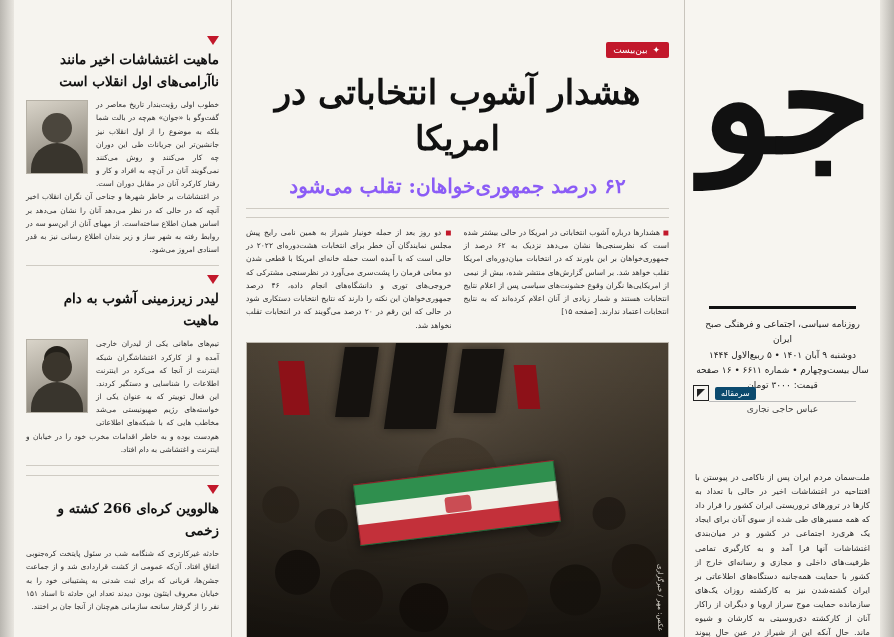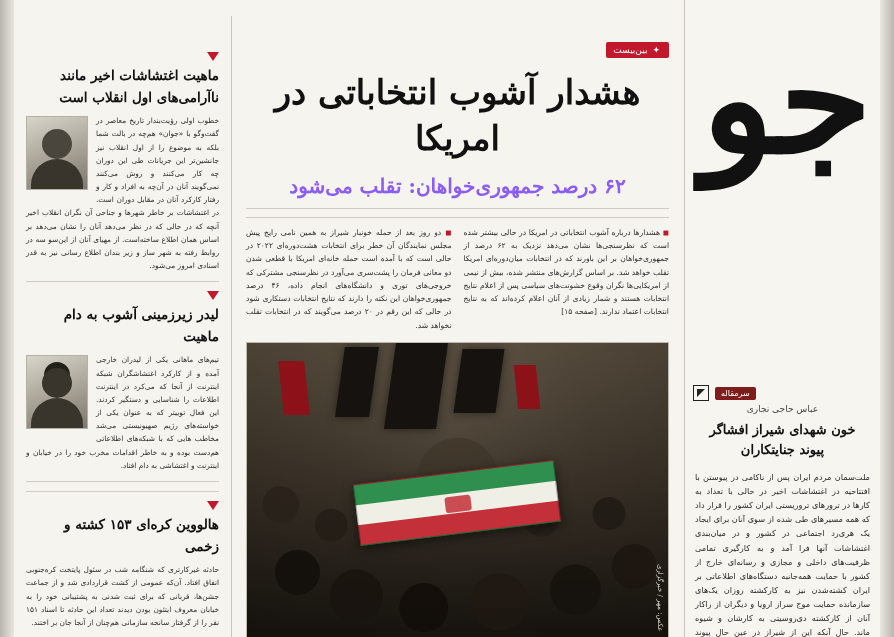--- a/index.html
+++ b/index.html
@@ -56,21 +56,21 @@
   .logo-rule {
     height: 3px; background: #111; margin: 6px 14px 8px 14px;
   }
   .pub-line { font-size: 9px; color: #222; line-height: 1.7; text-align: center; }
 
   .editorial-head {
     position: absolute; top: 385px; right: 8px; left: 8px;
     display: flex; align-items: center; justify-content: flex-end; gap: 6px;
   }
   .ed-badge {
-    background: #7f1d1d; color: #fff; font-size: 8px; padding: 2px 6px;
+    background: #0c4a6e; color: #fff; font-size: 8px; padding: 2px 6px;
     border-radius: 2px;
   }
   .ed-flag {
     width: 16px; height: 16px; border: 1px solid #222; display: inline-block;
     position: relative;
   }
   .ed-flag:after{
     content:""; position:absolute; inset:3px; background:#222;
     clip-path: polygon(0 0, 100% 0, 0 100%);
   }
@@ -173,21 +173,21 @@
     border-radius: 3px;
   }
   .photo-credit {
     position: absolute; right: 4px; bottom: 6px;
     writing-mode: vertical-rl;
     font-size: 7px; color: #e9e5dc; opacity: .9;
   }
 
   
   .leftcol {
-    position: absolute; left: 0; top: 16px; width: 218px; bottom: 0;
+    position: absolute; left: 0; top: 0; width: 218px; bottom: 0;
     border-right: 1px solid #c9c5bd;
     padding: 36px 12px 8px 12px;
   }
   .l-item { margin-bottom: 8px; }
   .l-sep { height: 1px; background: #cfcbc3; margin: 9px 0; }
   .l-flag {
     width: 0; height: 0; border-left: 6px solid transparent;
     border-right: 6px solid transparent; border-top: 9px solid #c2182b;
     margin: 0 0 4px auto;
   }
@@ -224,27 +224,34 @@
 <div id="page">
   <div class="edge-left"></div>
   <div class="edge-right"></div>
 
   <div class="paper">
 
     <div class="masthead">
       <div class="logo-box">
         <div class="logo-word">جوان</div>
       </div>
+      <div class="logo-sub">
+        <div class="logo-rule"></div>
+        <div class="pub-line">روزنامه سیاسی، اجتماعی و فرهنگی صبح ایران</div>
+        <div class="pub-line">دوشنبه ۹ آبان ۱۴۰۱  •  ۵ ربیع‌الاول ۱۴۴۴</div>
+        <div class="pub-line">سال بیست‌وچهارم  •  شماره ۶۶۱۱  •  ۱۶ صفحه</div>
+        <div class="pub-line">قیمت: ۳۰۰۰ تومان</div>
+        <div class="logo-rule" style="height:1px;background:#bbb;margin-top:8px"></div>
+      </div>
 
       <div class="editorial-head">
         <span class="ed-badge">سرمقاله</span>
         <span class="ed-flag"></span>
       </div>
       <div class="ed-author">عباس حاجی نجاری</div>
-      <div class="ed-title">خون شهدای شیراز افشاگر پیوند جنایتکاران</div>
       <div class="ed-body">ملت‌سمان مردم ایران پس از ناکامی در پیوستن با افتتاحیه در اغتشاشات اخیر در حالی با تعداد به کارها در ترورهای تروریستی ایران کشور را قرار داد که همه مسیرهای طی شده از سوی آنان برای ایجاد یک هری‌رد اجتماعی در کشور و در میان‌بندی اغتشاشات آنها فرا آمد و به کارگیری تمامی ظرفیت‌های داخلی و مجازی و رسانه‌ای خارج از کشور با حمایت همه‌جانبه دستگاه‌های اطلاعاتی بر ایران کشته‌شدن نیز به کارکشته روزان یک‌های سازمانده حمایت موج سراز ارویا و دیگران از راکار آنان از کارکشته دی‌روسیتی به کارشان و شیوه ماند. حال آنکه این از شیراز در عین حال پیوند عملی غیر دستگاه‌های و ساخت کشف‌های اشکال ایران بر سر از این حوادث است، آنچه در این میان می‌تواند جرم حضرت احمد بن موسی (ع) در شیراز در عین حال پیوند عملی غیر دستگاه‌های و ساخت کشف‌های اشکال ایران بر سر از همه گروهک‌های تروریستی و تجزیه‌طلب و مخالفان از کارشان است.</div>
     </div>
 
     <div class="center">
       <div style="text-align:right">
         <span class="kicker">
           <span class="ico">✦</span>
           <span>بین‌بیست</span>
         </span>
       </div>
@@ -302,19 +309,19 @@
         </div>
       </div>
 
       <div class="l-sep"></div>
 
 
       <div class="l-sep"></div>
 
       <div class="l-item">
         <div class="l-flag"></div>
-        <div class="l-title">هالووین کره‌ای ۱۵۳ کشته و زخمی</div>
+        <div class="l-title">هالووین کره‌ای 266 کشته و زخمی</div>
         <div class="l-body">حادثه غیرکارتری که شنگامه شب در سئول پایتخت کره‌جنوبی اتفاق افتاد. آن‌که عمومی از کشت قراردادی شد و از جماعت جشن‌ها، قربانی که برای ثبت شدنی به پشتیبانی خود را به خیابان معروف ایتئون بودن دیدند تعداد این حادثه تا اسناد ۱۵۱ نفر را از گرفتار سانحه سازمانی هم‌چنان از آنجا جان بر اختند.</div>
       </div>
 
     </div>
   </div>
 </div>
 
 </body></html>

